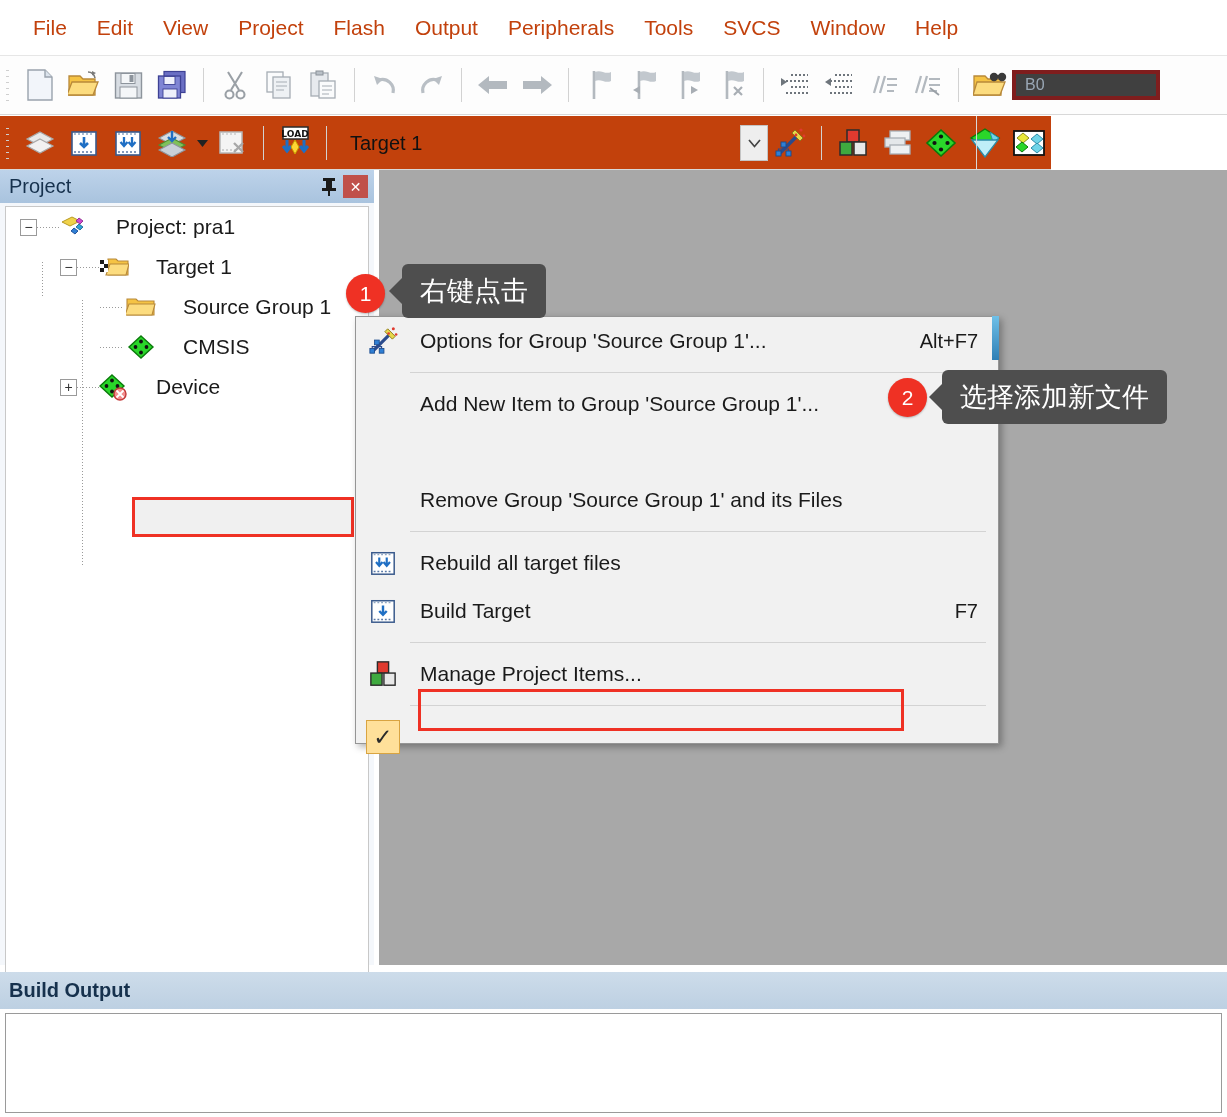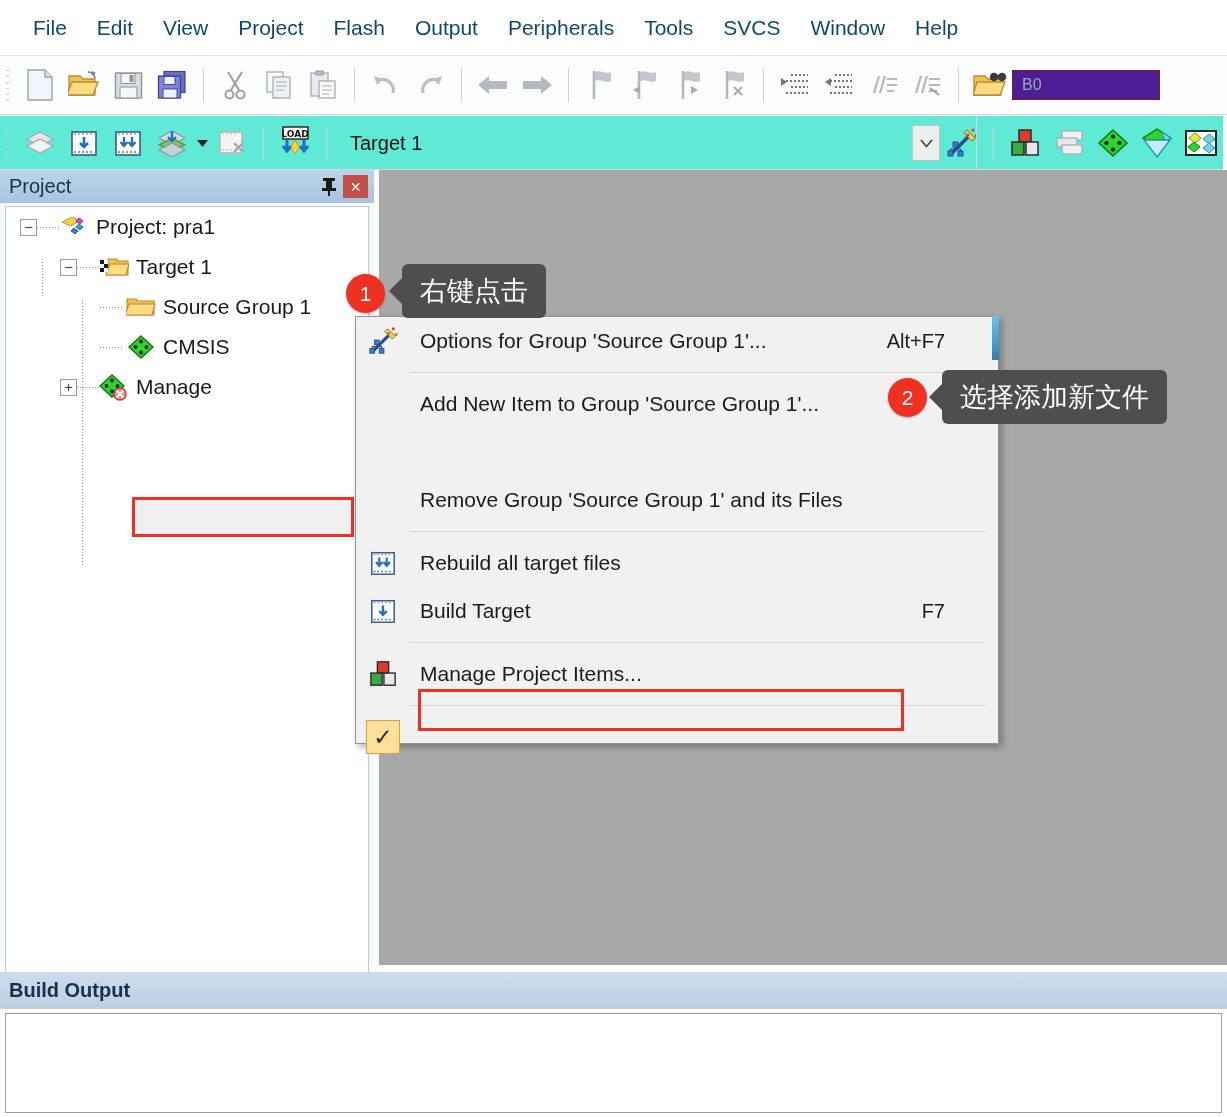--- a/index.html
+++ b/index.html
@@ -11,49 +11,49 @@
   }
   #app{position:relative;width:1227px;height:1117px;}
 
   
   .menubar{
     position:absolute;left:0;top:0;width:1227px;height:55px;
     background:#ffffff;display:flex;align-items:center;
     padding-left:18px;box-sizing:border-box;
   }
   .menubar .mi{
-    font-size:21px;color:#0c4a6e;padding:4px 15px;white-space:nowrap;cursor:default;
+    font-size:21px;color:#c2410c;padding:4px 15px;white-space:nowrap;cursor:default;
   }
 
   
   .toolbar1{
     position:absolute;left:0;top:55px;width:1227px;height:60px;
     background:#fdfdfd;border-top:1px solid #e6e6e6;border-bottom:1px solid #d8d8d8;
     display:flex;align-items:center;box-sizing:border-box;
   }
   .grip{
     width:10px;height:38px;margin:0 5px 0 3px;flex:none;
     background-image:linear-gradient(to bottom,#cfcfcf 1px,transparent 1px);
     background-size:3px 6px;background-repeat:repeat-y;background-position:3px 4px;
   }
   .tbtn{
     width:44px;height:46px;flex:none;display:flex;align-items:center;justify-content:center;
     position:relative;cursor:default;
   }
   .tsep{width:1px;height:34px;background:#d2d2d2;margin:0 9px;flex:none;}
   .findbox{
-    width:148px;height:30px;background:#4c1d95;border:1px solid #7f1d1d;
+    width:148px;height:30px;background:#404040;border:4px solid #7f1d1d;
     display:flex;align-items:center;padding-left:9px;box-sizing:border-box;flex:none;
   }
   .findbox span{font-size:16px;color:#9aa7b5;}
 
   
   .toolbar2{
-    position:absolute;left:0;top:116px;width:1223px;height:54px;
-    background:#5eead4;display:flex;align-items:center;box-sizing:border-box;
+    position:absolute;left:0;top:116px;width:1051px;height:54px;
+    background:#c2410c;display:flex;align-items:center;box-sizing:border-box;
   }
   .toolbar2::after{
     content:"";position:absolute;left:0;right:0;bottom:0;height:1px;background:#d8d8d8;
   }
   .tgt-label{font-size:20px;color:#111;margin-left:14px;margin-right:14px;white-space:nowrap;}
   .tgt-combo{
     width:26px;height:34px;background:#eeeeee;border:1px solid #c4c4c4;
     display:flex;align-items:center;justify-content:center;flex:none;margin-left:6px;
   }
   .tb2-right-edge{
@@ -88,21 +88,21 @@
     display:flex;align-items:center;justify-content:center;font-size:14px;
     line-height:1;color:#333;cursor:default;box-sizing:border-box;
   }
   .dots{width:22px;height:1px;flex:none;
     background-image:linear-gradient(to right,#9a9a9a 1px,transparent 1px);
     background-size:3px 1px;}
   .vdots{position:absolute;width:1px;
     background-image:linear-gradient(to bottom,#9a9a9a 1px,transparent 1px);
     background-size:1px 3px;}
   .ticon{width:30px;height:26px;flex:none;display:flex;align-items:center;justify-content:center;margin-right:5px;}
-  .tlabel{padding-left:2px;}
+  .tlabel{padding-left:2px;margin-left:20px;}
 
   .sel-row{
     position:absolute;left:126px;top:290px;width:222px;height:40px;
     background:#f0f0f0;border:3px solid #ef3124;box-sizing:border-box;
   }
 
   
   .hscroll{
     position:absolute;left:5px;top:881px;width:364px;height:34px;
     border:1px solid #c8c8c8;background:#ffffff;box-sizing:border-box;
@@ -173,21 +173,21 @@
   .ctx-accent{
     position:absolute;right:-1px;top:-1px;width:7px;height:44px;
     background:linear-gradient(to bottom,#6fc0e8,#2f7fb5);
   }
   .ctxitem{
     position:relative;display:flex;align-items:center;height:48px;
     font-size:21px;color:#1a1a1a;white-space:nowrap;cursor:default;
   }
   .ctxitem .ci-icon{width:54px;height:44px;display:flex;align-items:center;justify-content:center;flex:none;}
   .ctxitem .ci-label{flex:1;padding-left:10px;}
-  .ctxitem .ci-accel{padding-right:53px;font-size:20px;color:#1a1a1a;}
+  .ctxitem .ci-accel{padding-right:20px;font-size:20px;color:#1a1a1a;}
   .ctxsep{height:1px;background:#d3d3d3;margin:7px 12px 7px 54px;}
   .ctx-highlight{
     position:absolute;left:62px;top:372px;width:486px;height:42px;
     border:3px solid #ef3124;box-sizing:border-box;pointer-events:none;
   }
   .chk-box{
     width:34px;height:34px;background:#ffe09a;border:1px solid #d9a441;
     display:flex;align-items:center;justify-content:center;box-sizing:border-box;
   }
   .chk-box span{font-size:23px;color:#2a2a2a;line-height:1;}
@@ -627,21 +627,21 @@
           <svg width="30" height="28" viewBox="0 0 30 28">
             <path d="M13 2 L25 13 L13 24 L1 13 z" fill="#2ad62a" stroke="#0a7a0a" stroke-width="1.4"></path>
             <circle cx="13" cy="7.5" r="1.9" fill="#111"></circle>
             <circle cx="7.5" cy="13" r="1.9" fill="#111"></circle>
             <circle cx="18.5" cy="13" r="1.9" fill="#111"></circle>
             <circle cx="13" cy="18.5" r="1.9" fill="#111"></circle>
             <circle cx="21" cy="21" r="6" fill="#f28e8e" stroke="#c23b3b" stroke-width="1.4"></circle>
             <path d="M17.5 17.5 l7 7 M24.5 17.5 l-7 7" stroke="#ffffff" stroke-width="1.8"></path>
           </svg>
         </div>
-        <div class="tlabel">Manage</div>
+        <div class="tlabel">Device</div>
       </div>
     </div>
 
     <div class="hscroll">
       <div class="hs-arrow">
         <svg width="12" height="14" viewBox="0 0 12 14">
             <path d="M9 1 L2 7 L9 13 z" fill="#222"></path>
           </svg>
       </div>
       <div class="hs-thumb" style="width:238px;"></div>

